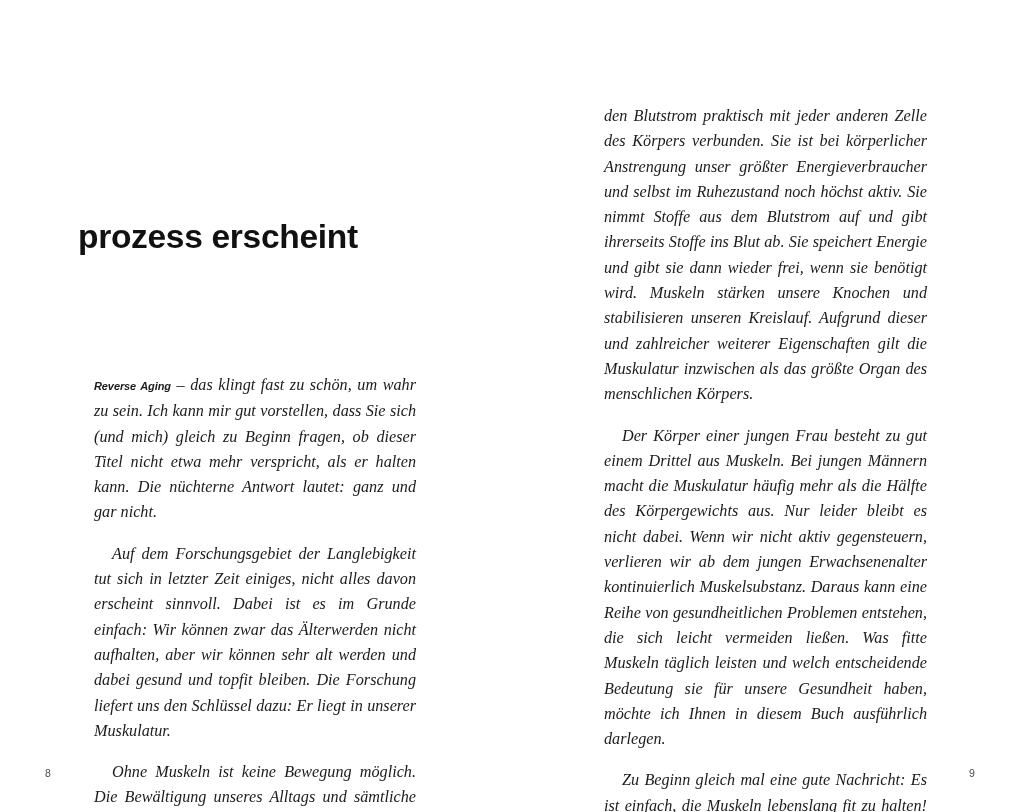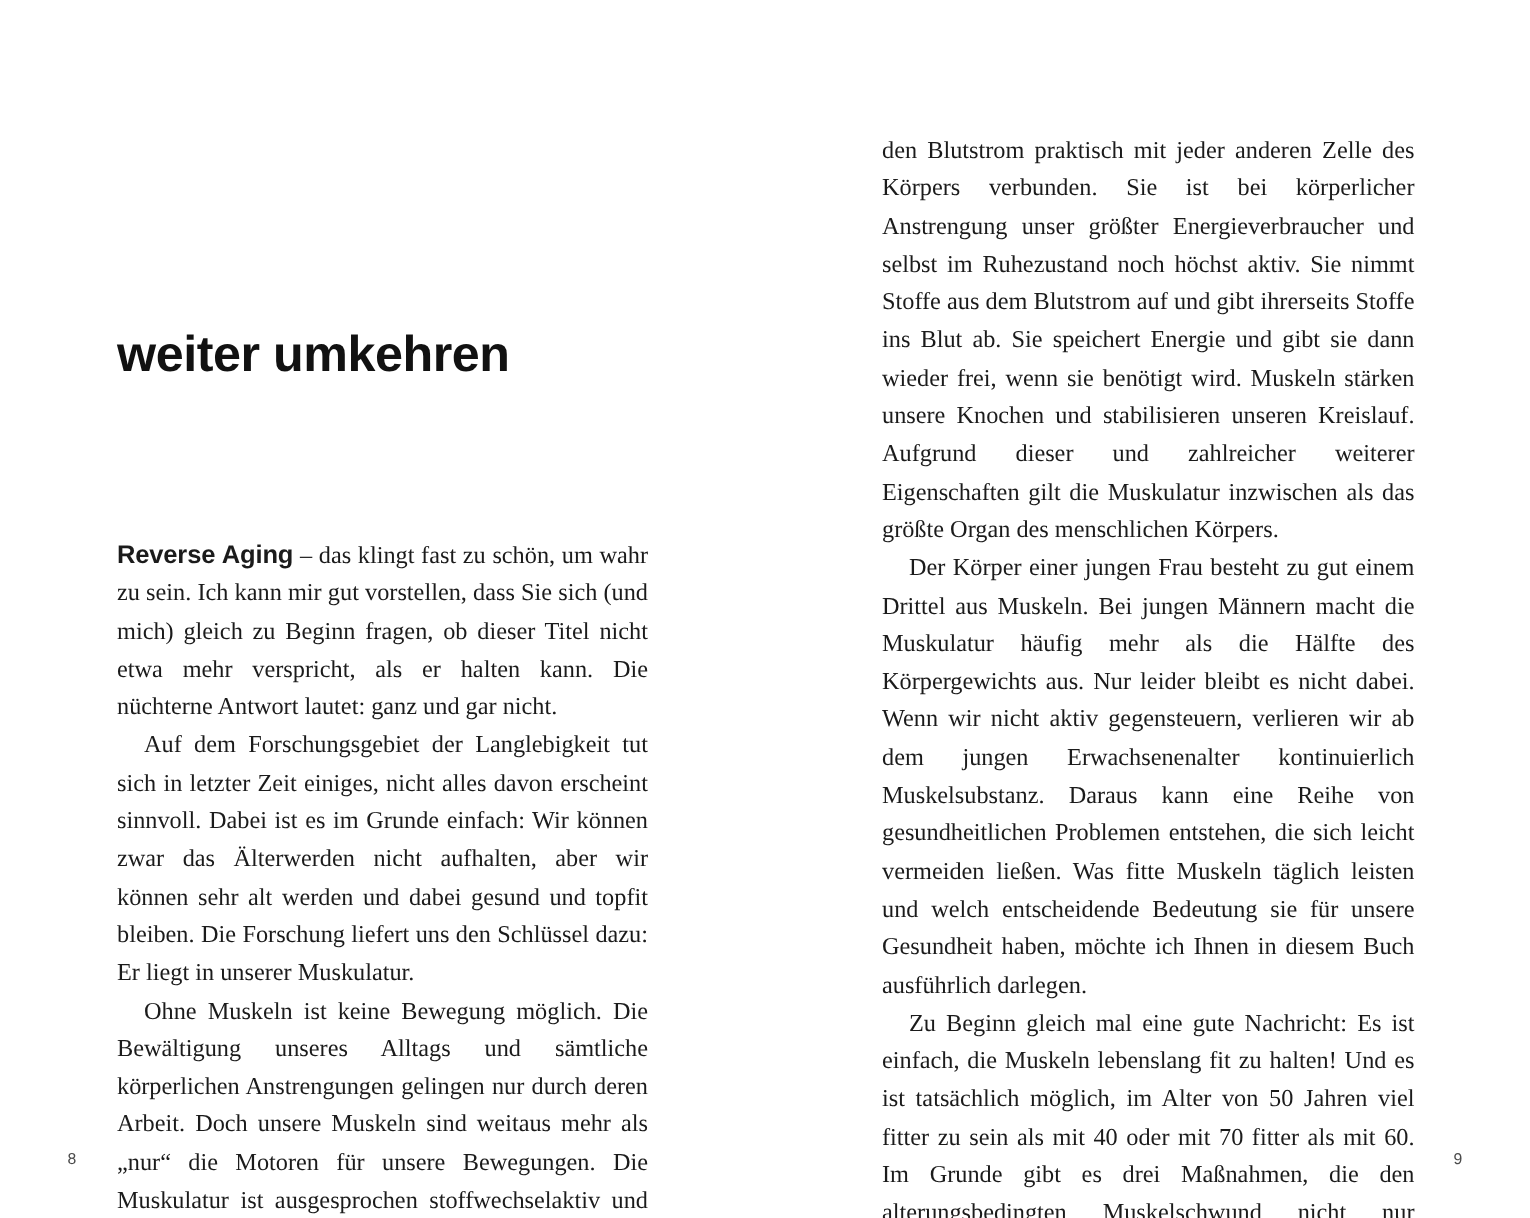--- a/index.html
+++ b/index.html
@@ -60,31 +60,32 @@
     width: 354px;
   }
 
   .page-right .col {
     left: 78px;
     top: 88px;
     width: 355px;
   }
 
   .col p {
-    margin: 0;
+    margin: 16px;
     text-indent: 18px;
+    font-style: italic;
   }
   .col p.first {
     text-indent: 0;
   }
 
   .lead-in {
     font-family: "Liberation Sans", sans-serif;
     font-weight: bold;
-    font-size: 17px;
+    font-size: 11px;
     letter-spacing: -0.1px;
   }
 
   .folio {
     position: absolute;
     bottom: 33px;
     font-family: "Liberation Sans", sans-serif;
     font-size: 10.5px;
     color: #4a4a4a;
     letter-spacing: 0.2px;
@@ -94,21 +95,21 @@
 </style>
 </head>
 <body>
 
 <div class="spread">
 
   <div class="page page-left">
 
     <h1 class="chapter-title">
       <br>
-      <span>weiter umkehren</span>
+      <span>prozess erscheint</span>
     </h1>
 
     <div class="col">
       <p class="first"><span class="lead-in">Reverse Aging</span><span> – das klingt fast zu schön, um wahr zu sein. Ich kann mir gut vorstellen, dass Sie sich (und mich) gleich zu Beginn fragen, ob dieser Titel nicht etwa mehr verspricht, als er halten kann. Die nüchterne Antwort lautet: ganz und gar nicht.</span></p>
       <p><span>Auf dem Forschungsgebiet der Langlebigkeit tut sich in letzter Zeit einiges, nicht alles davon erscheint sinnvoll. Dabei ist es im Grunde einfach: Wir können zwar das Älterwerden nicht aufhalten, aber wir können sehr alt werden und dabei gesund und topfit bleiben. Die Forschung liefert uns den Schlüssel dazu: Er liegt in unserer Muskulatur.</span></p>
       <p><span>Ohne Muskeln ist keine Bewegung möglich. Die Bewältigung unseres Alltags und sämtliche körperlichen Anstrengungen gelingen nur durch deren Arbeit. Doch unsere Muskeln sind weitaus mehr als „nur“ die Motoren für unsere Bewegungen. Die Muskulatur ist ausgesprochen stoffwechselaktiv und über</span></p>
     </div>
 
     <div class="folio">8</div>
   </div>

